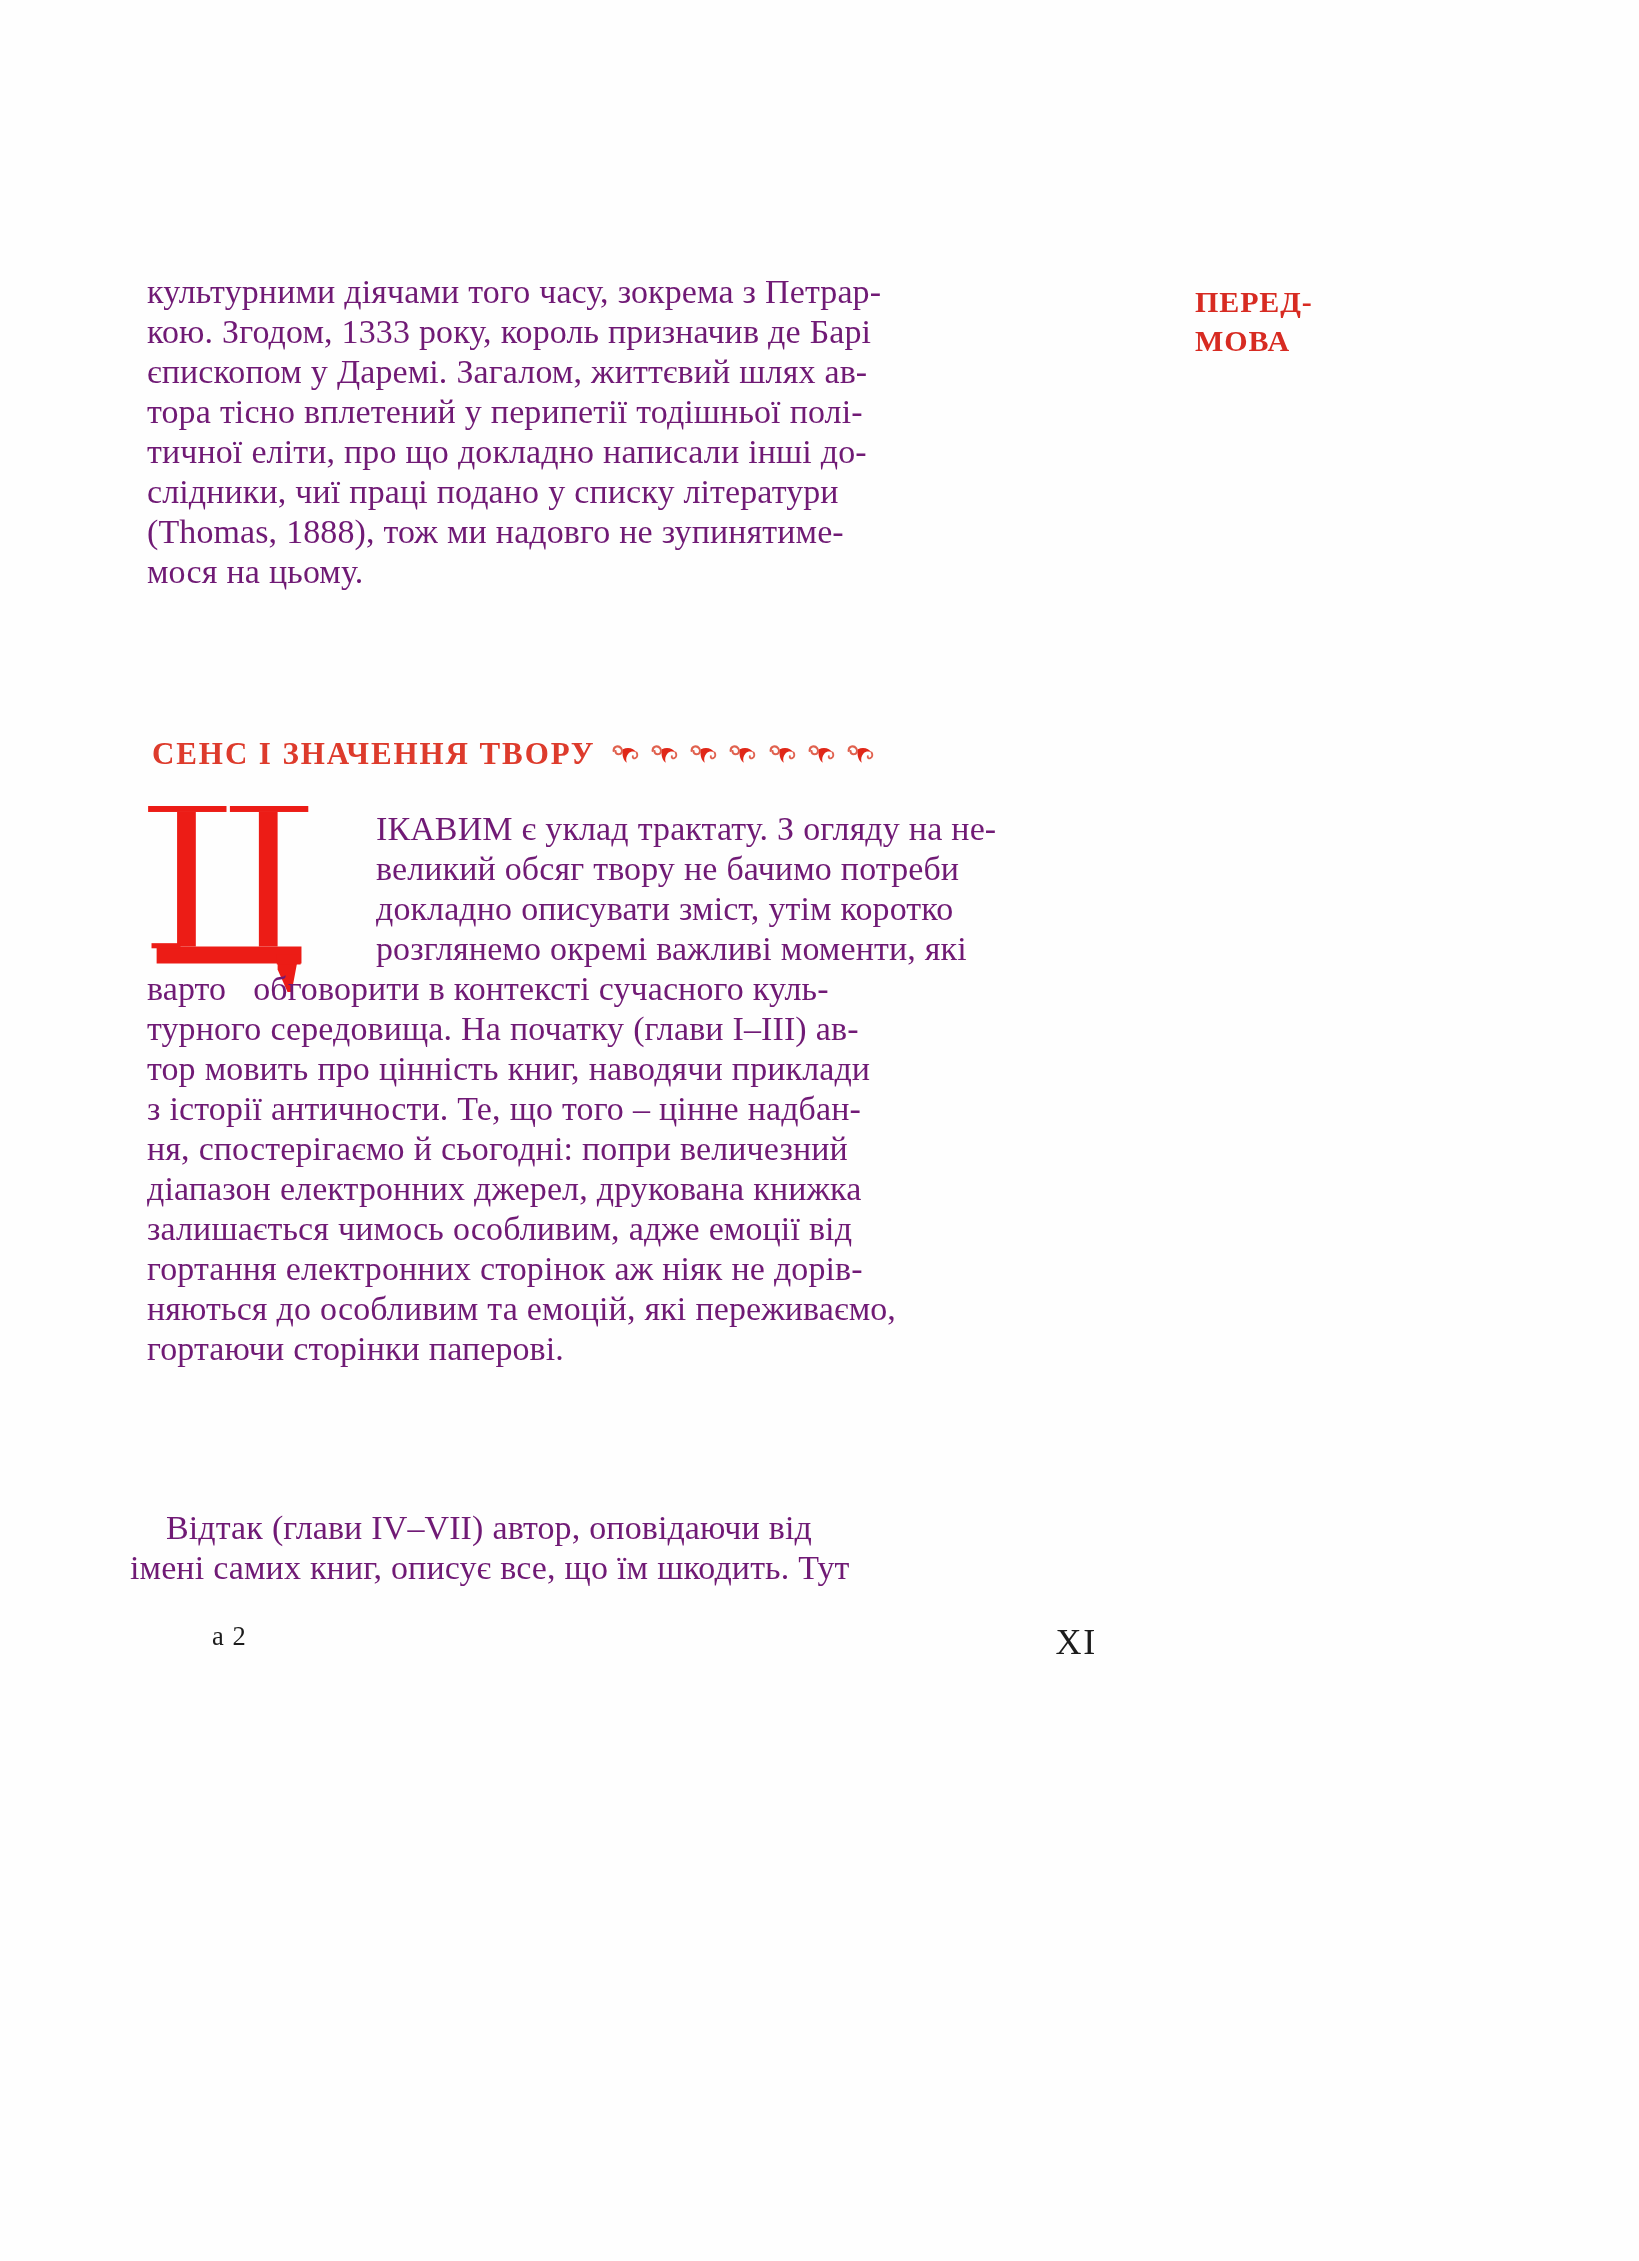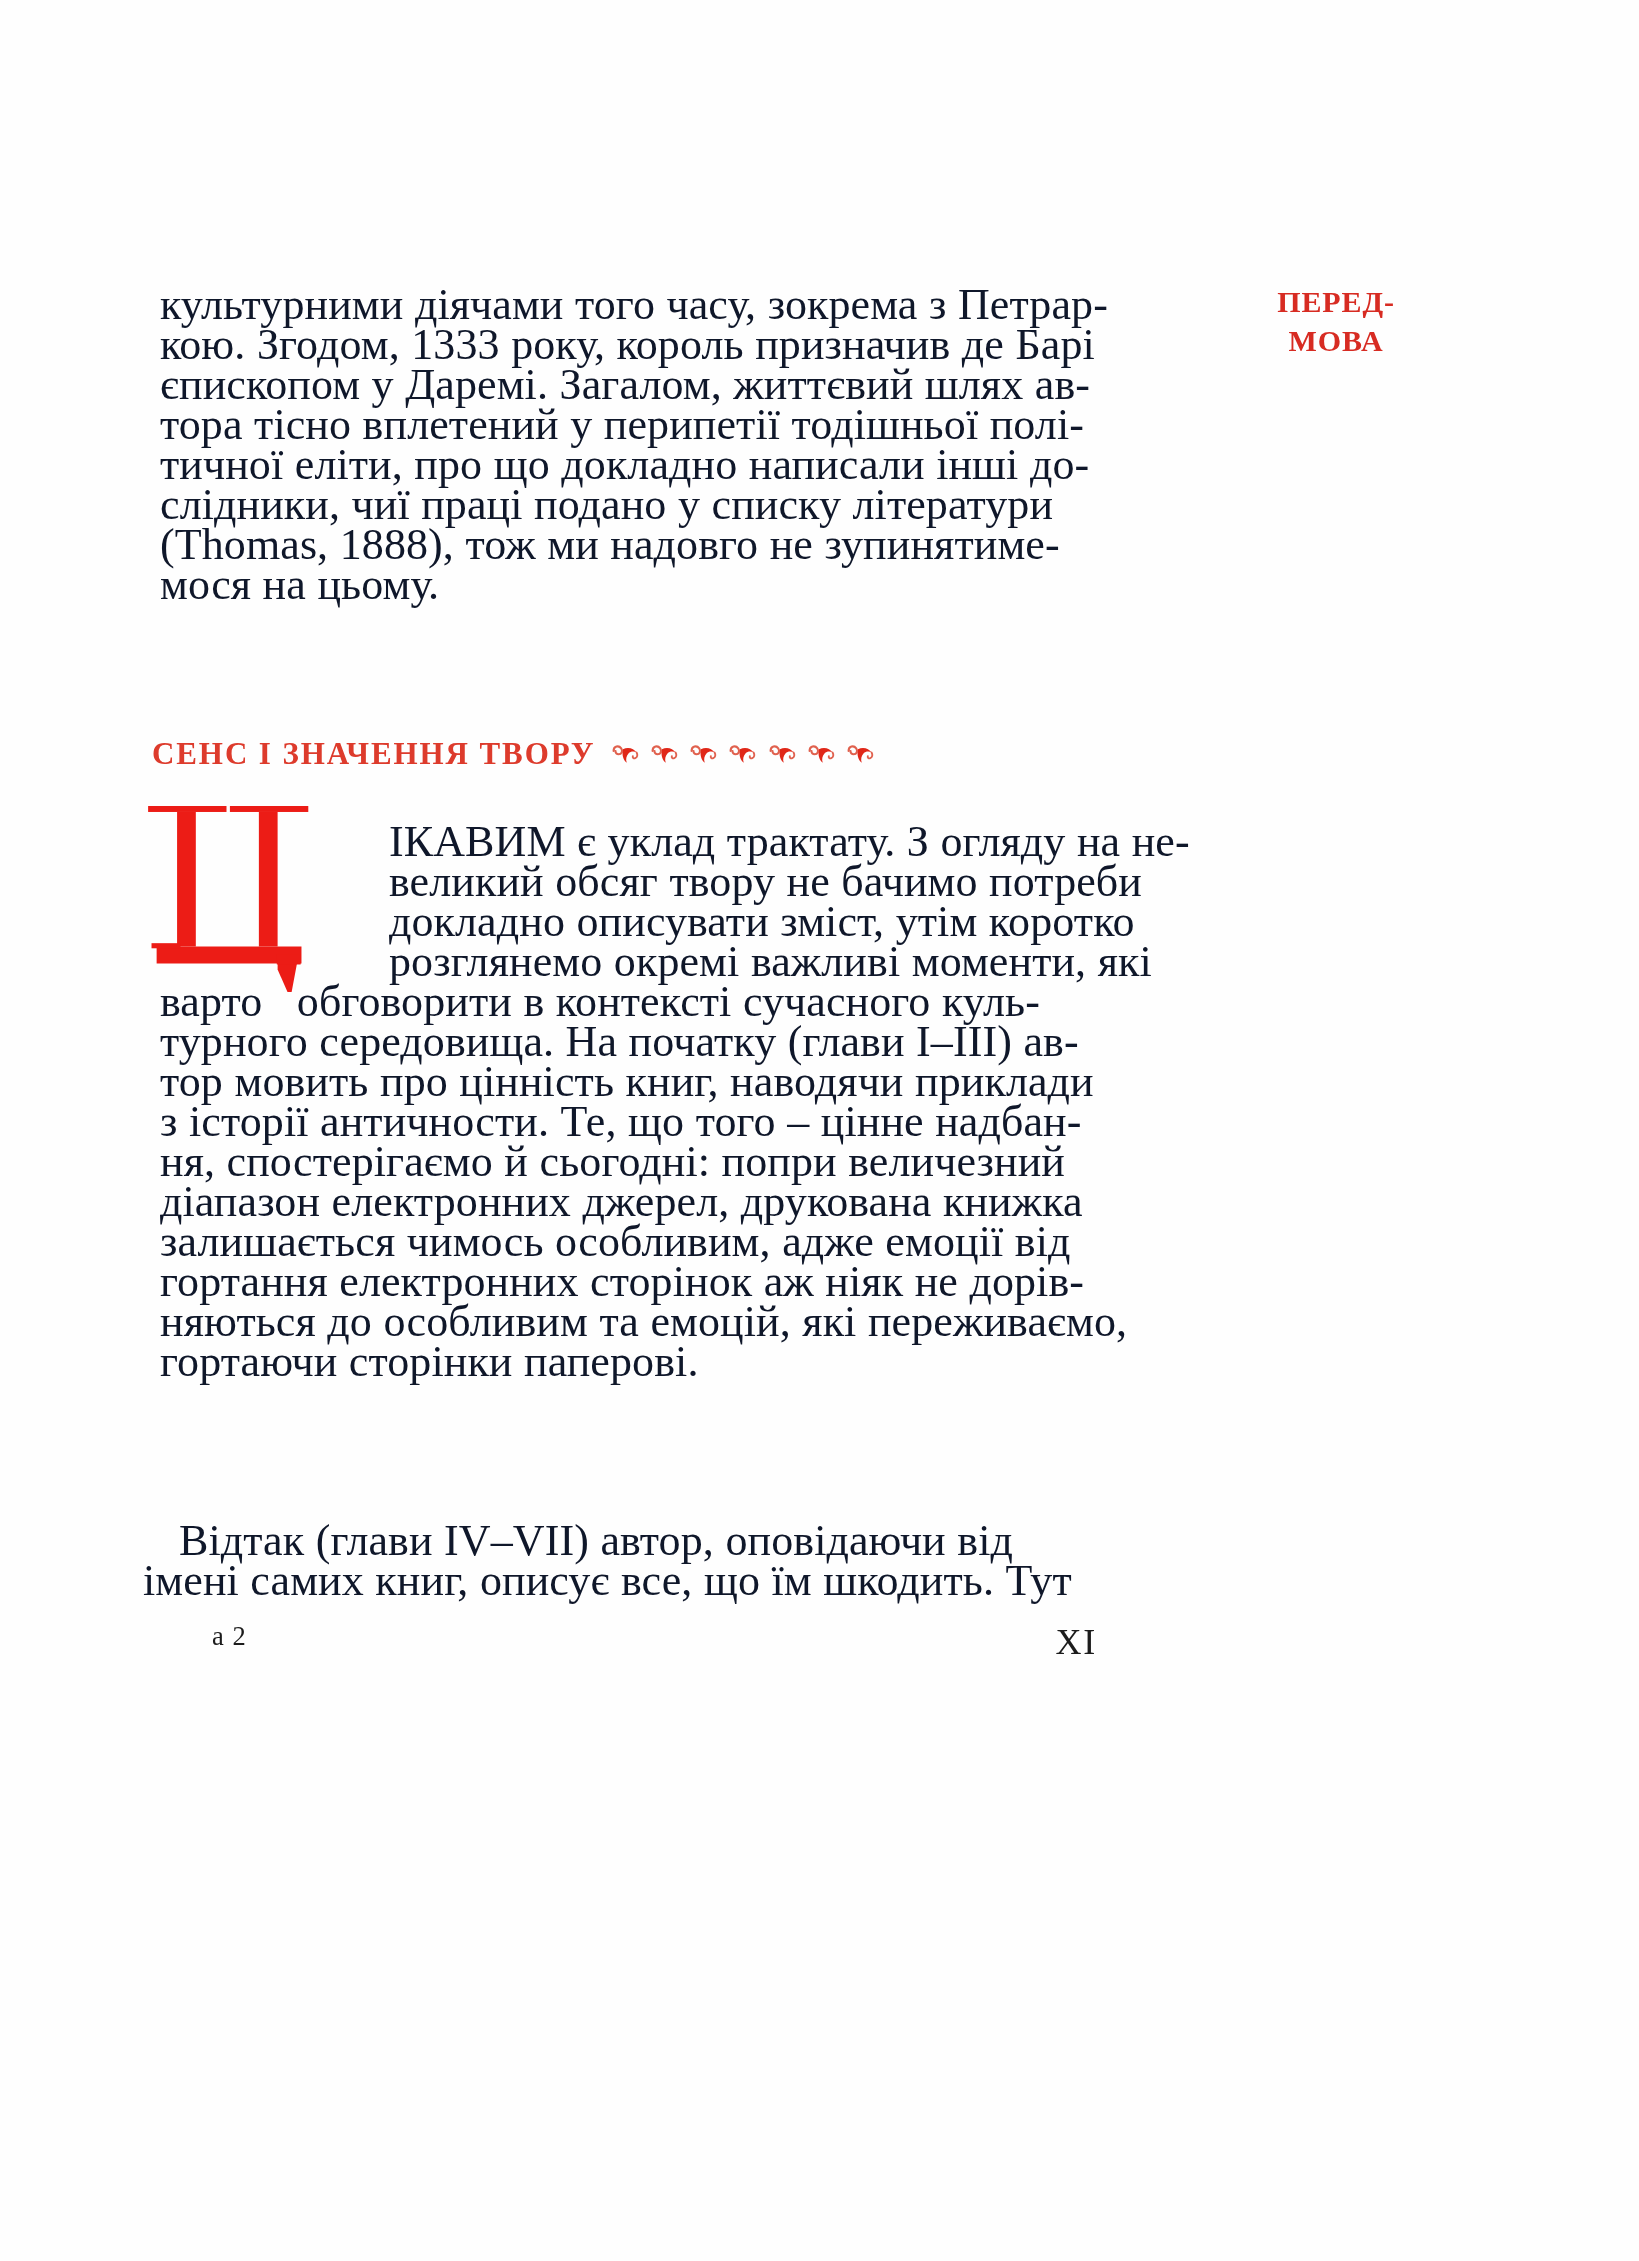--- a/index.html
+++ b/index.html
@@ -27,28 +27,28 @@
 
   
   #text-column {
     position: absolute;
     left: 147px;
     top: 272px;
     width: 1008px;
   }
 
   .body-par {
-    font-size: 44px;
+    font-size: 34px;
     line-height: 40px;
     text-align: justify;
     text-align-last: left;
     letter-spacing: 0.1px;
     word-spacing: 0.4px;
-    margin: 13px;
-    color: #0f172a;
+    margin: 0;
+    color: #701a75;
     hyphens: manual;
   }
 
   
   .ln {
     display: block;
     white-space: pre;
     text-align: left;
   }
 
@@ -57,21 +57,20 @@
     position: absolute;
     left: 1195px;
     top: 282px;
     width: 282px;
     color: #d72b22;
     font-family: "Liberation Serif", "DejaVu Serif", serif;
     font-weight: 700;
     font-size: 30px;
     line-height: 39px;
     letter-spacing: 0.9px;
-    text-align: center;
   }
   #margin-note .mn-line { display: block; white-space: pre; }
 
   
   #section-head {
     position: absolute;
     left: 152px;
     top: 736px;
     color: #dd3b2c;
     font-family: "Liberation Serif", "DejaVu Serif", serif;

